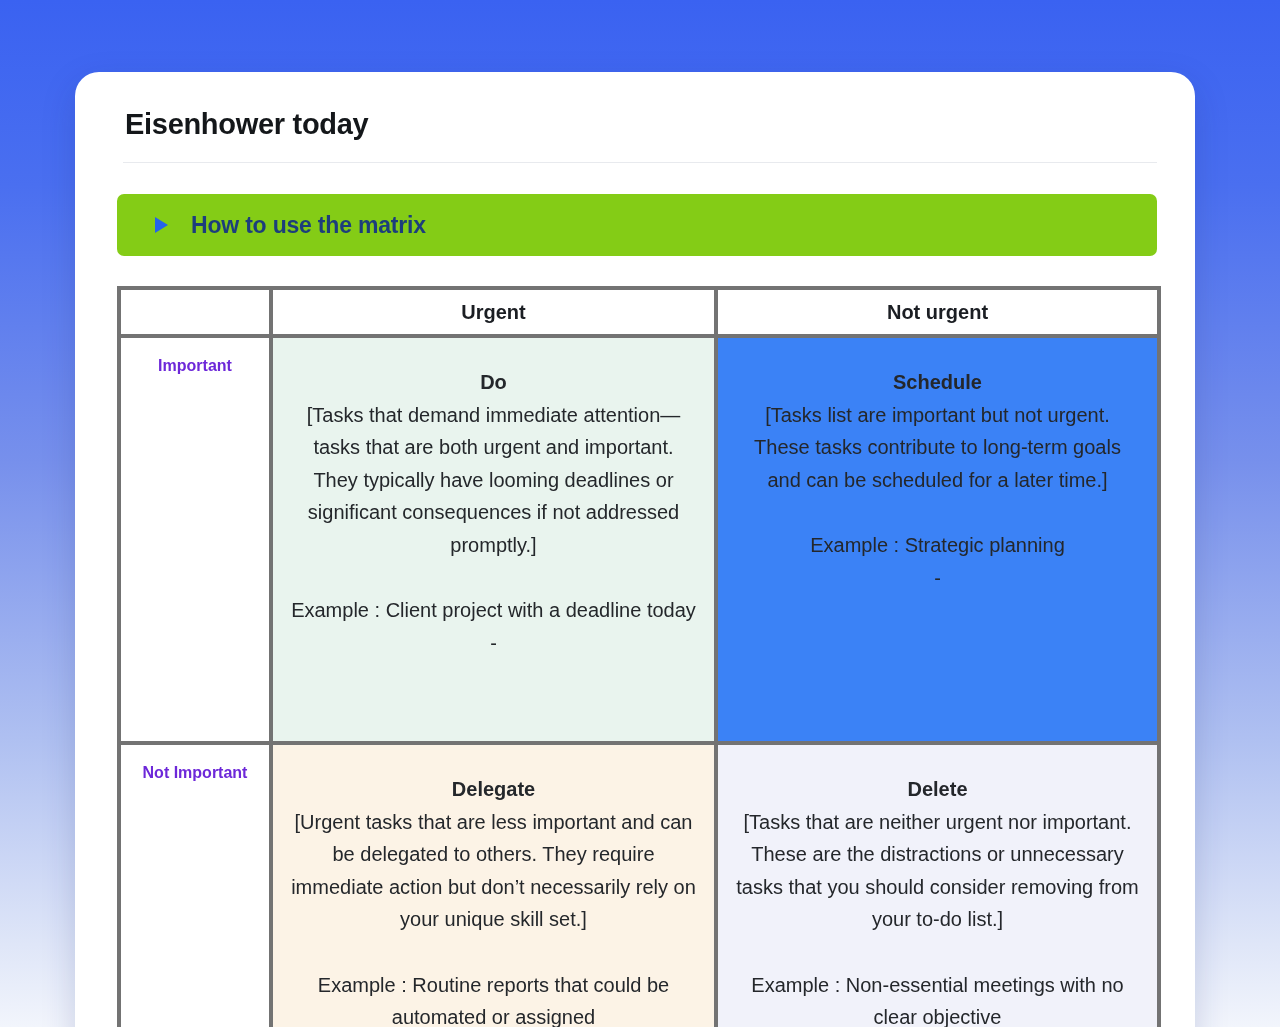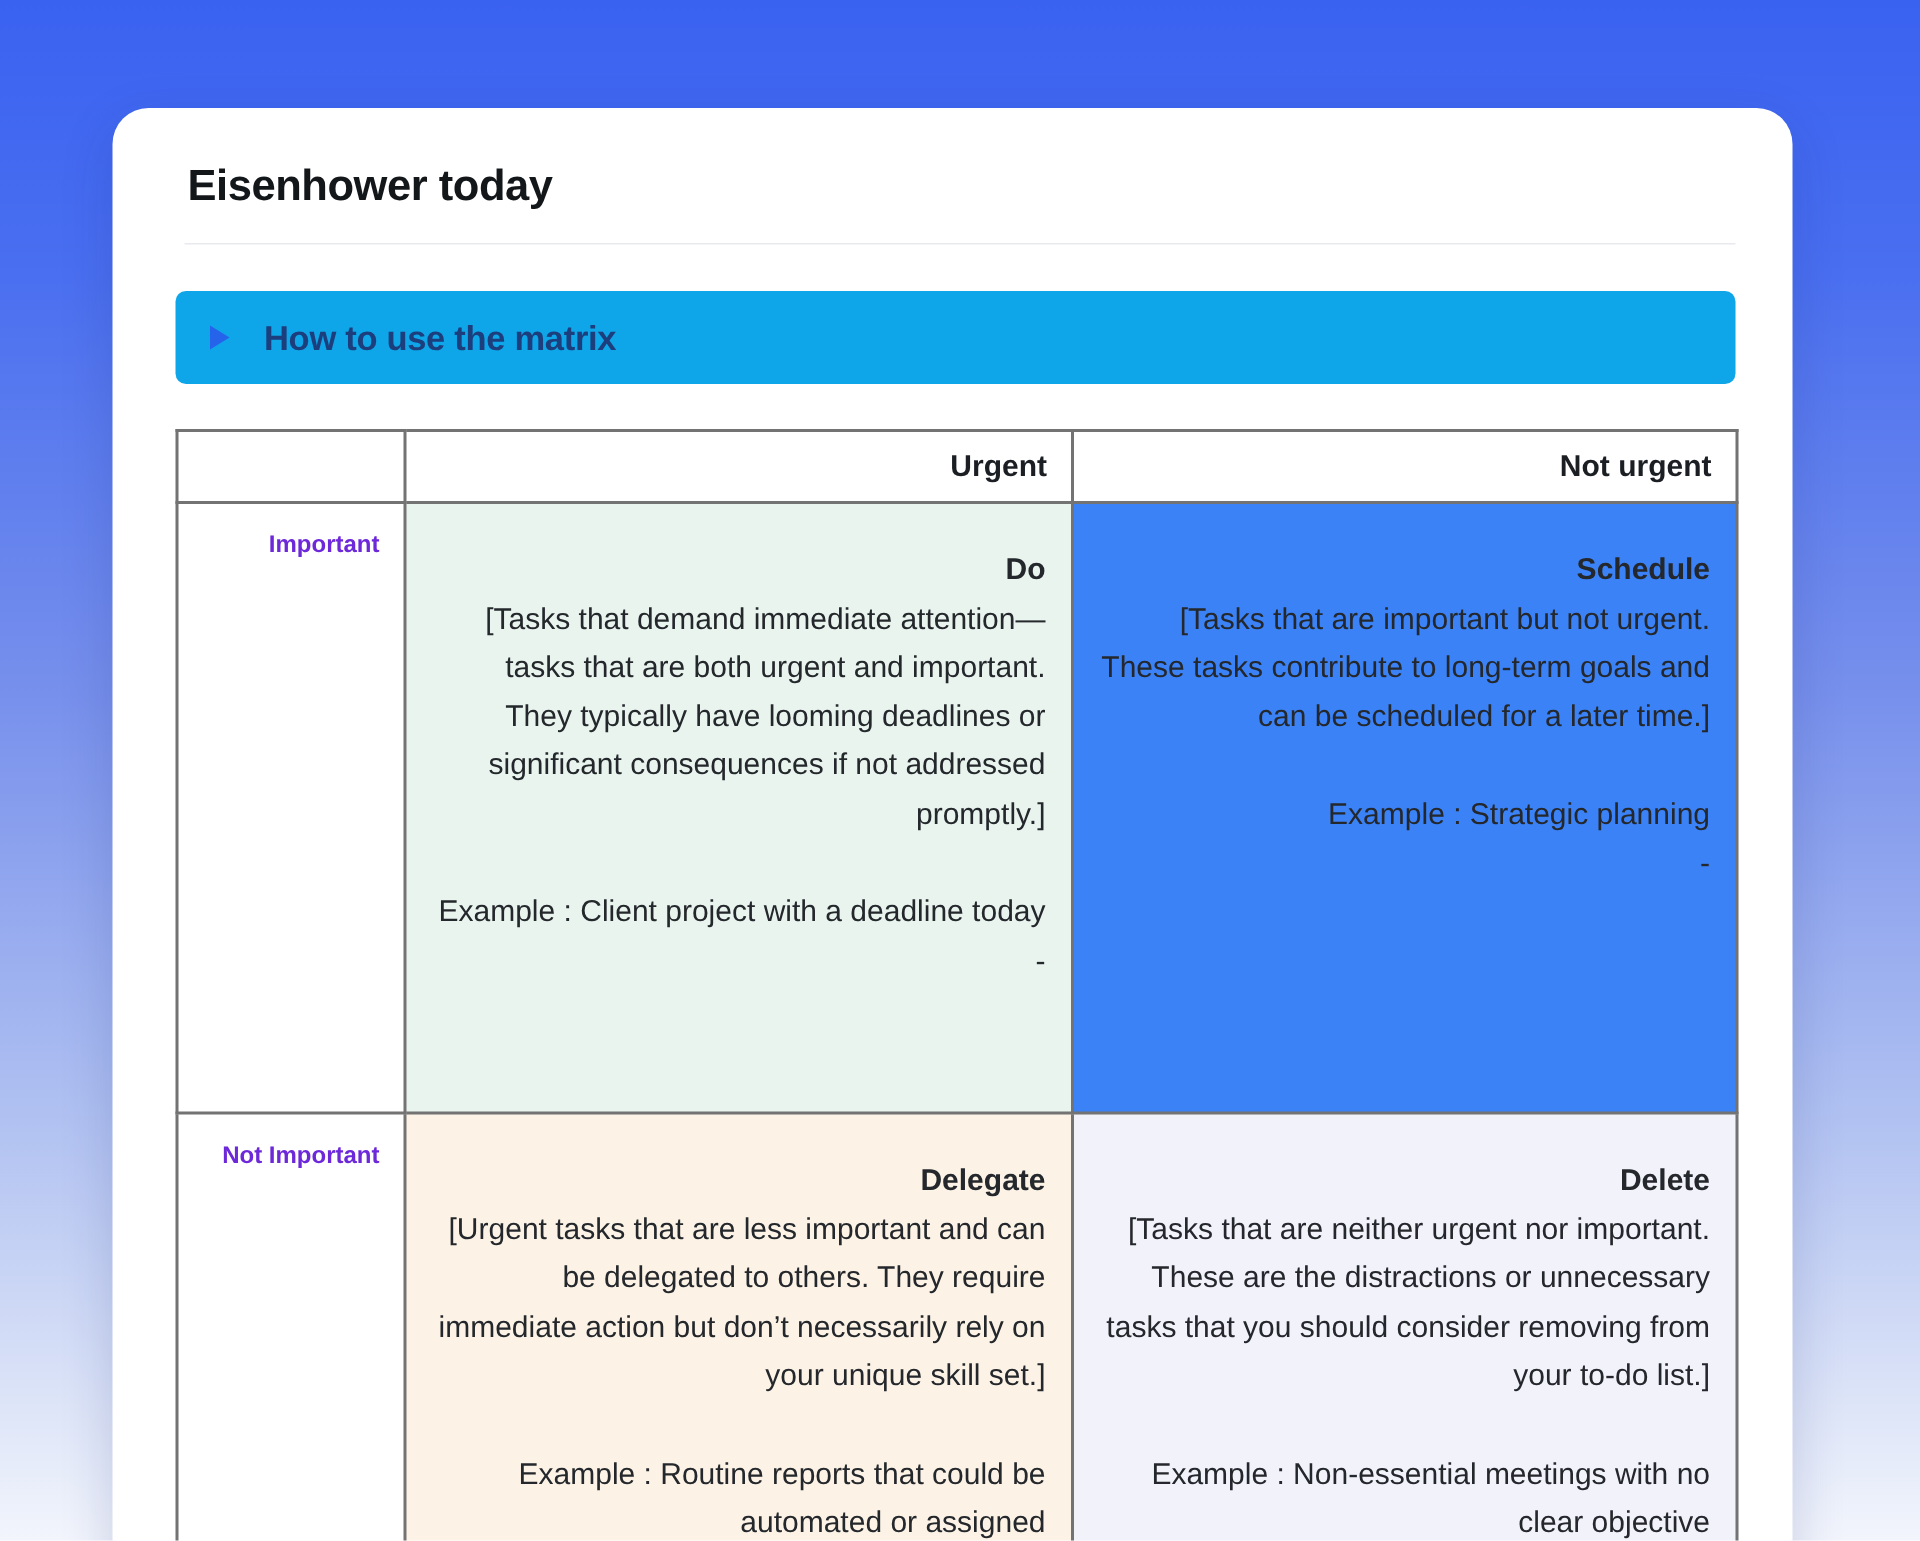--- a/index.html
+++ b/index.html
@@ -22,44 +22,44 @@
   }
   .page-title {
     font-size: 29px; font-weight: 700; color: #14171A;
     letter-spacing: -0.3px; margin-left: 8px; line-height: 1.25;
   }
   .divider {
     height: 1px; background: #E8EAEE; margin: 20px 0 0 6px;
   }
   .toggle {
     margin-top: 31px; height: 62px; width: 1040px;
-    background: #0ea5e9; border-radius: 7px;
+    background: #84cc16; border-radius: 7px;
     display: flex; align-items: center;
-    padding-left: 23px; cursor: pointer;
+    padding-left: 38px; cursor: pointer;
   }
   .toggle-arrow {
     width: 0; height: 0; flex: none;
     border-left: 13px solid #2563EB;
     border-top: 8px solid transparent;
     border-bottom: 8px solid transparent;
     margin-right: 23px;
   }
   .toggle-label {
     font-size: 23px; font-weight: 700; color: #1C3E7C;
     letter-spacing: -0.2px;
   }
   table.matrix {
     margin-top: 30px; border-collapse: collapse;
     width: 1040px; table-layout: fixed;
   }
   .matrix col.c0 { width: 152px; }
   .matrix col.c1 { width: 445px; }
   .matrix col.c2 { width: 443px; }
   .matrix th, .matrix td {
-    border: 2px solid #737373; text-align: right;
+    border: 4px solid #737373; text-align: center;
     vertical-align: top; background: #ffffff;
   }
   .matrix thead th {
     height: 48px; padding: 0 16px; vertical-align: middle;
     font-size: 20px; font-weight: 700; color: #1B1E23;
   }
   .matrix .row-head {
     padding: 12px 16px; font-size: 16px; font-weight: 700;
     color: #6d28d9; line-height: 32px;
   }
@@ -107,21 +107,21 @@
           <div class="cell-title">Do</div>
           <div class="cell-body">[Tasks that demand immediate attention—tasks that are both urgent and important. They typically have looming deadlines or significant consequences if not addressed promptly.]</div>
           <div class="spacer"></div>
           <div class="cell-example">
             <span class="example-label">Example</span><span> : Client project with a deadline today</span>
           </div>
           <div class="cell-bullet">-</div>
         </td>
         <td class="quad" style="background: #3b82f6;">
           <div class="cell-title">Schedule</div>
-          <div class="cell-body">[Tasks that are important but not urgent. These tasks contribute to long-term goals and can be scheduled for a later time.]</div>
+          <div class="cell-body">[Tasks list are important but not urgent. These tasks contribute to long-term goals and can be scheduled for a later time.]</div>
           <div class="spacer"></div>
           <div class="cell-example">
             <span class="example-label">Example</span><span> : Strategic planning</span>
           </div>
           <div class="cell-bullet">-</div>
         </td>
       </tr>
       <tr class="r2">
         <td class="row-head">Not Important</td>
         <td class="quad" style="background: rgb(252, 243, 230);">

